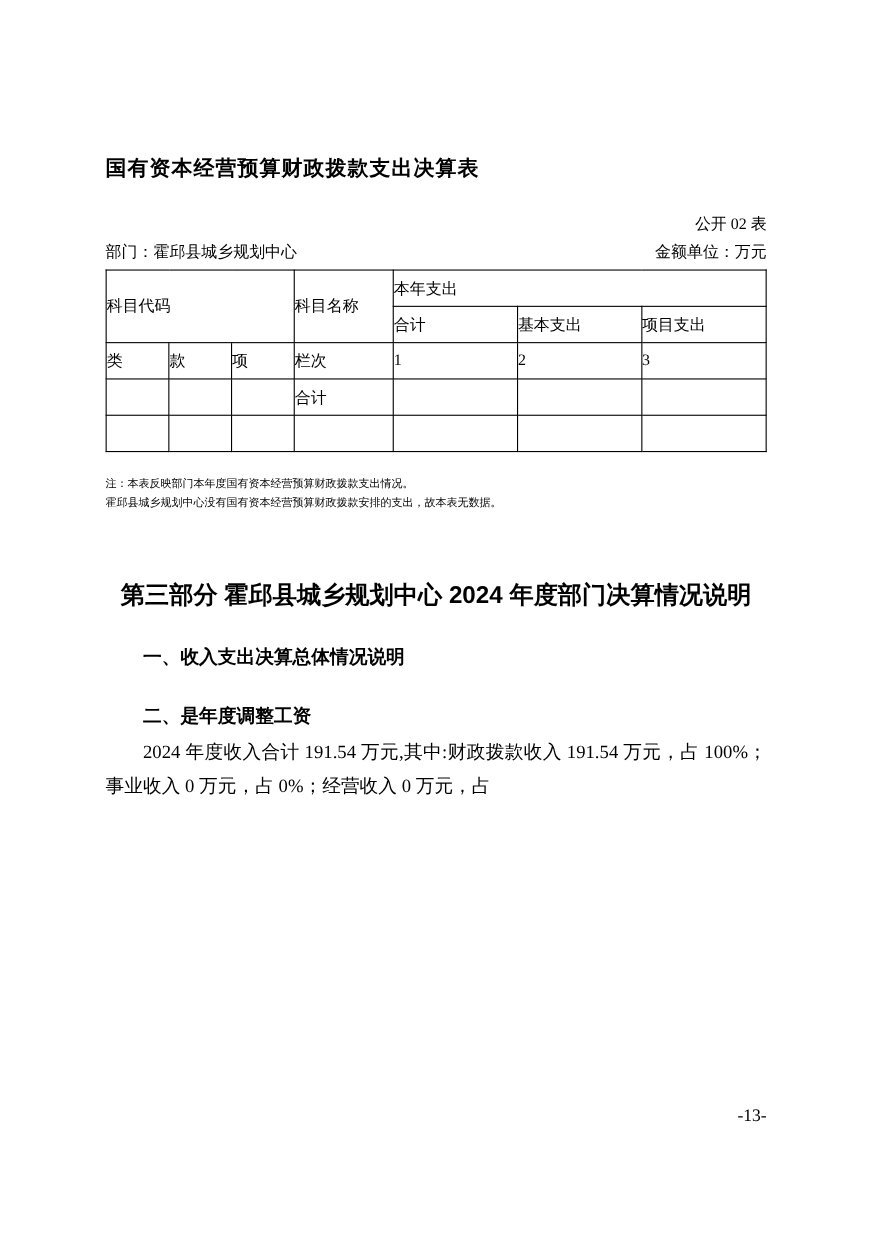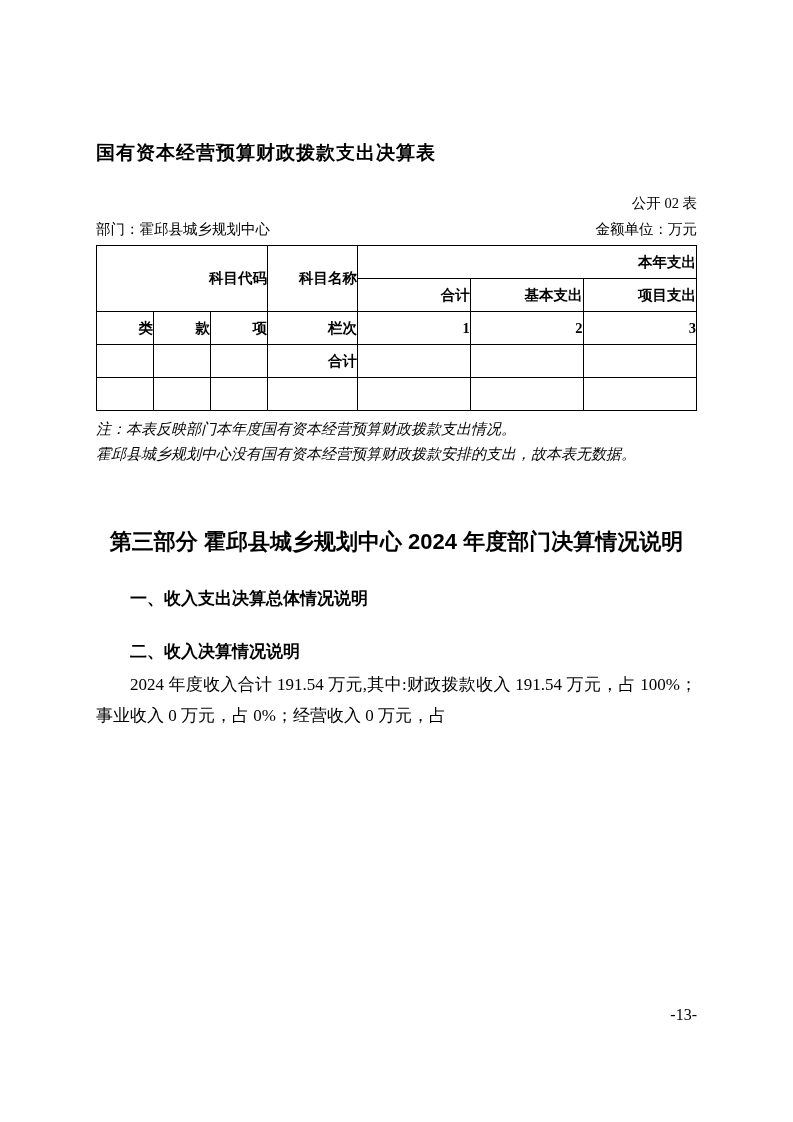--- a/index.html
+++ b/index.html
@@ -50,37 +50,35 @@
 
   
   table.budget {
     border-collapse: collapse;
     width: 100%;
     margin-top: 6px;
     table-layout: fixed;
   }
   table.budget td {
     border: 1px solid #000000;
-    text-align: right;
+    text-align: left;
     vertical-align: middle;
     font-size: 14.5px;
     height: 28px;
     padding: 2px 0;
-    font-weight: bold;
   }
   .h-tall { height: 74px; }
   .h-mid  { height: 37px; }
   .h-row  { height: 33px; }
 
   
   .notes {
-    font-size: 15px;
+    font-size: 10px;
     line-height: 1.65;
-    margin-top: 6px;
-    font-style: italic;
+    margin-top: 22px;
   }
 
   
   .part-heading {
     text-align: center;
     font-family: "Liberation Sans", sans-serif;
     font-weight: bold;
     font-size: 22px;
     margin-top: 60px;
   }
@@ -174,18 +172,18 @@
 
   <div class="notes">
     <div>注：本表反映部门本年度国有资本经营预算财政拨款支出情况。</div>
     <div>霍邱县城乡规划中心没有国有资本经营预算财政拨款安排的支出，故本表无数据。</div>
   </div>
 
   <div class="part-heading">第三部分 霍邱县城乡规划中心 2024 年度部门决算情况说明</div>
 
   <div class="sec-heading">一、收入支出决算总体情况说明</div>
 
-  <div class="sec-heading">二、收入决算情况说明</div>
+  <div class="sec-heading">二、是年度调整工资</div>
   <p class="body-text">2024 年度收入合计 191.54 万元,其中:财政拨款收入 191.54 万元，占 100%；事业收入 0 万元，占 0%；经营收入 0 万元，占</p>
 
   <div class="page-number">-13-</div>
 
 </div>
 
 </body></html>

